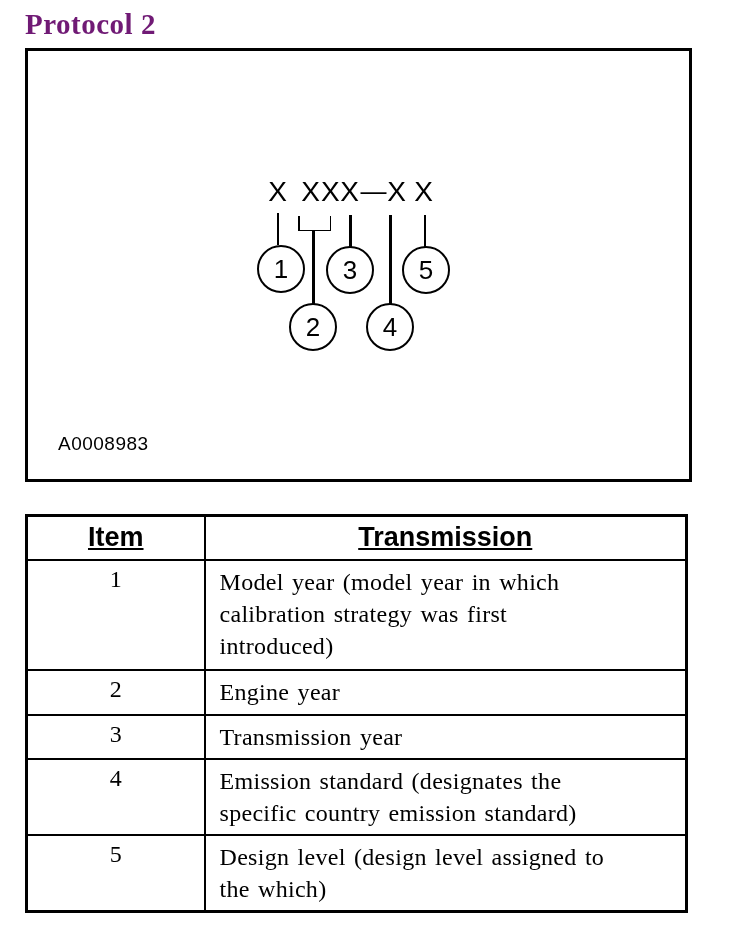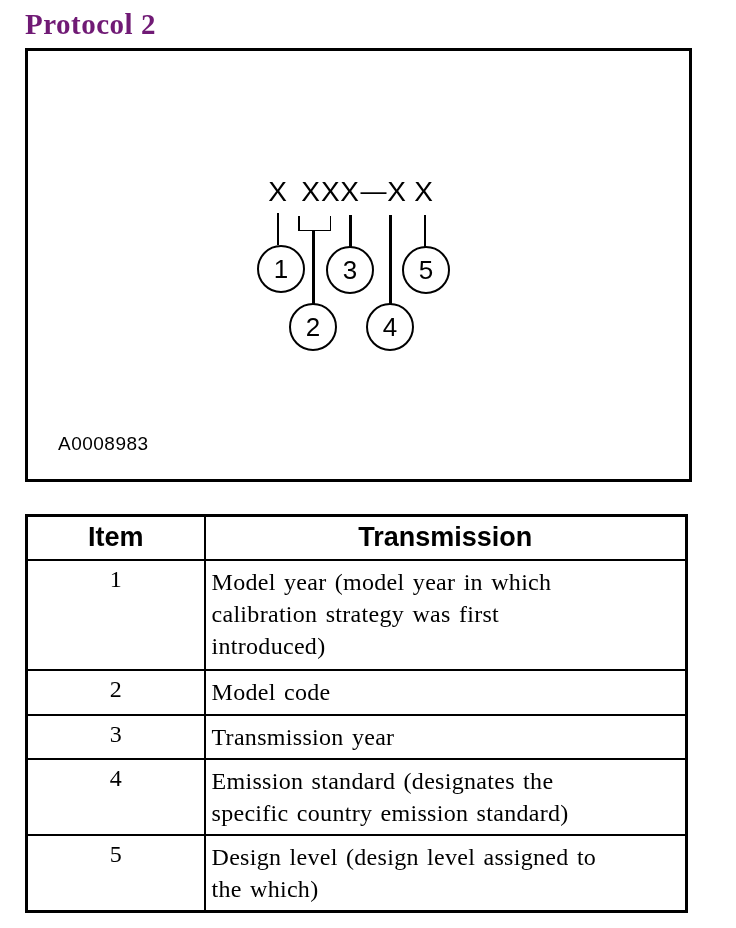--- a/index.html
+++ b/index.html
@@ -105,33 +105,34 @@
   .data-table th, .data-table td {
     border: 2px solid #000;
     margin: 0;
   }
   .col-item { width: 178px; }
   .data-table th {
     font: bold 27px "Liberation Sans", sans-serif;
     text-align: center;
     vertical-align: middle;
     padding: 0;
+    text-decoration: underline;
   }
   .hdr-row { height: 44px; }
   .cell-item {
     font: 24px "Liberation Serif", serif;
     text-align: center;
     vertical-align: top;
     padding-top: 5px;
   }
   .cell-desc {
     font: 24px "Liberation Serif", serif;
     line-height: 32px;
     vertical-align: top;
-    padding: 5px 40px 5px 6px;
+    padding: 5px 40px 5px 14px;
     white-space: pre-line;
     letter-spacing: 0.3px;
     word-spacing: 2px;
   }
   .row-h110 { height: 110px; }
   .row-h45  { height: 45px; }
   .row-h43  { height: 43px; }
   .row-h75  { height: 75px; }
 </style>
 </head>
@@ -191,21 +192,21 @@
     </thead>
     <tbody>
       <tr class="row-h110">
         <td class="cell-item">1</td>
         <td class="cell-desc">Model year (model year in which
 calibration strategy was first
 introduced)</td>
       </tr>
       <tr class="row-h45">
         <td class="cell-item">2</td>
-        <td class="cell-desc">Model code</td>
+        <td class="cell-desc">Engine year</td>
       </tr>
       <tr class="row-h43">
         <td class="cell-item">3</td>
         <td class="cell-desc">Transmission year</td>
       </tr>
       <tr class="row-h75">
         <td class="cell-item">4</td>
         <td class="cell-desc">Emission standard (designates the
 specific country emission standard)</td>
       </tr>

